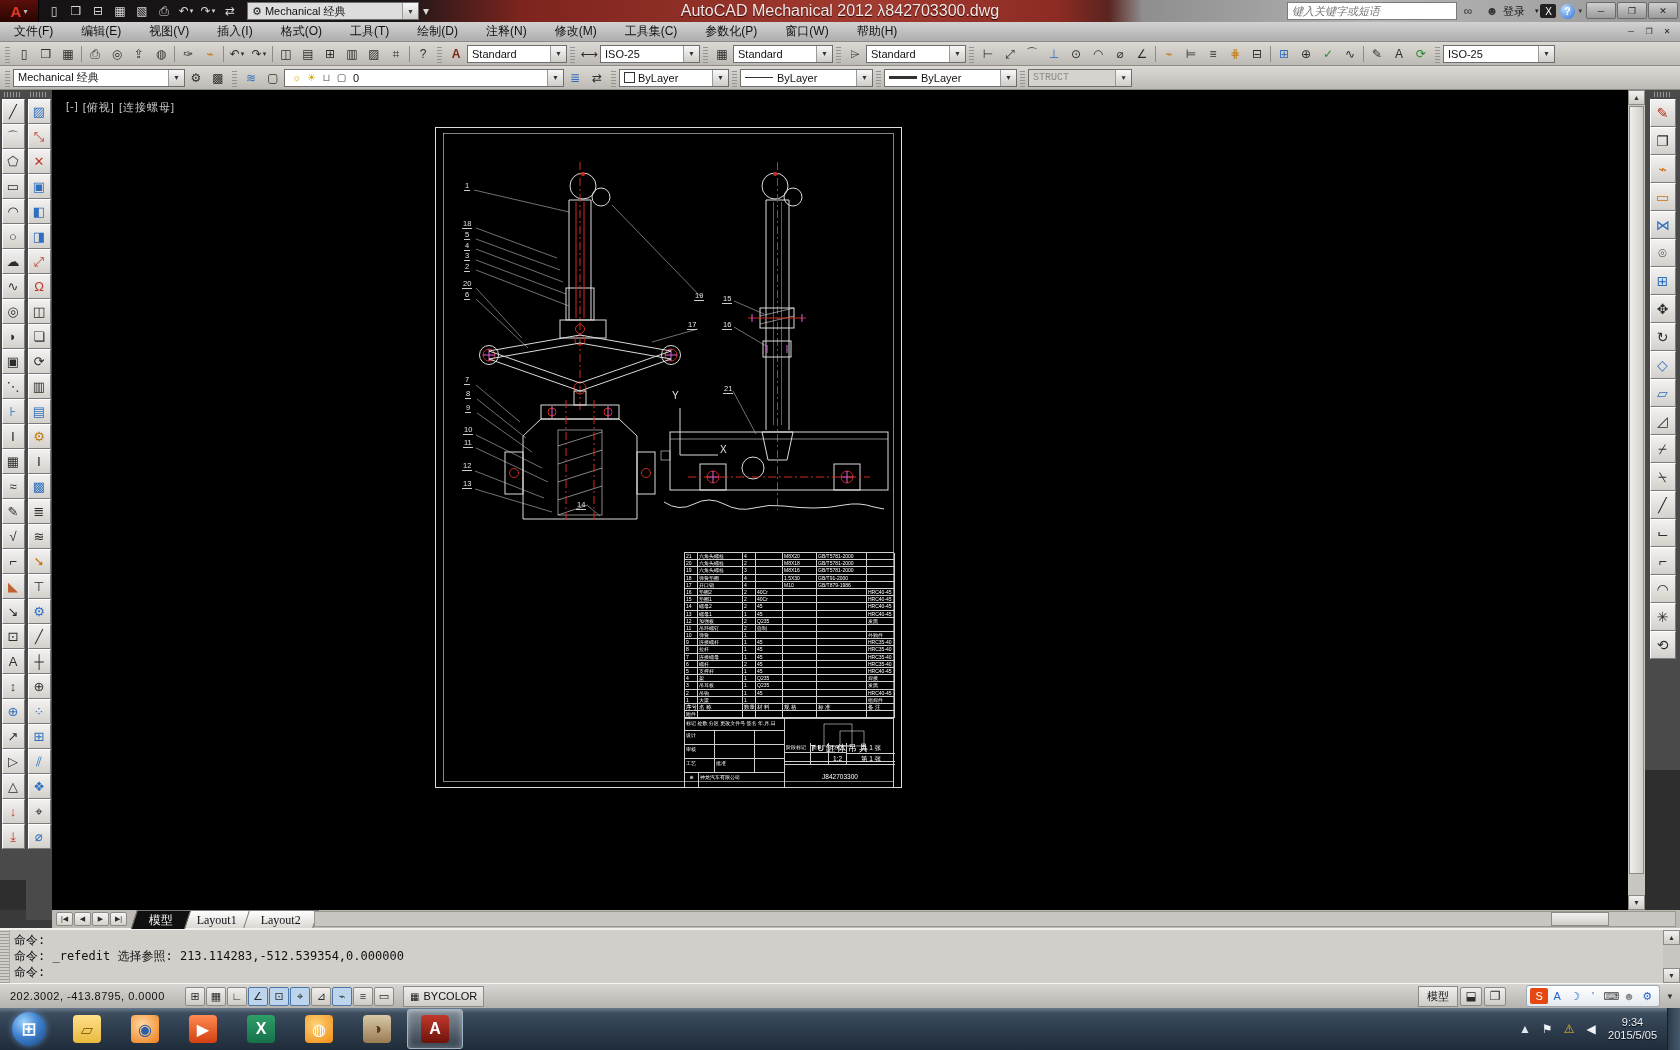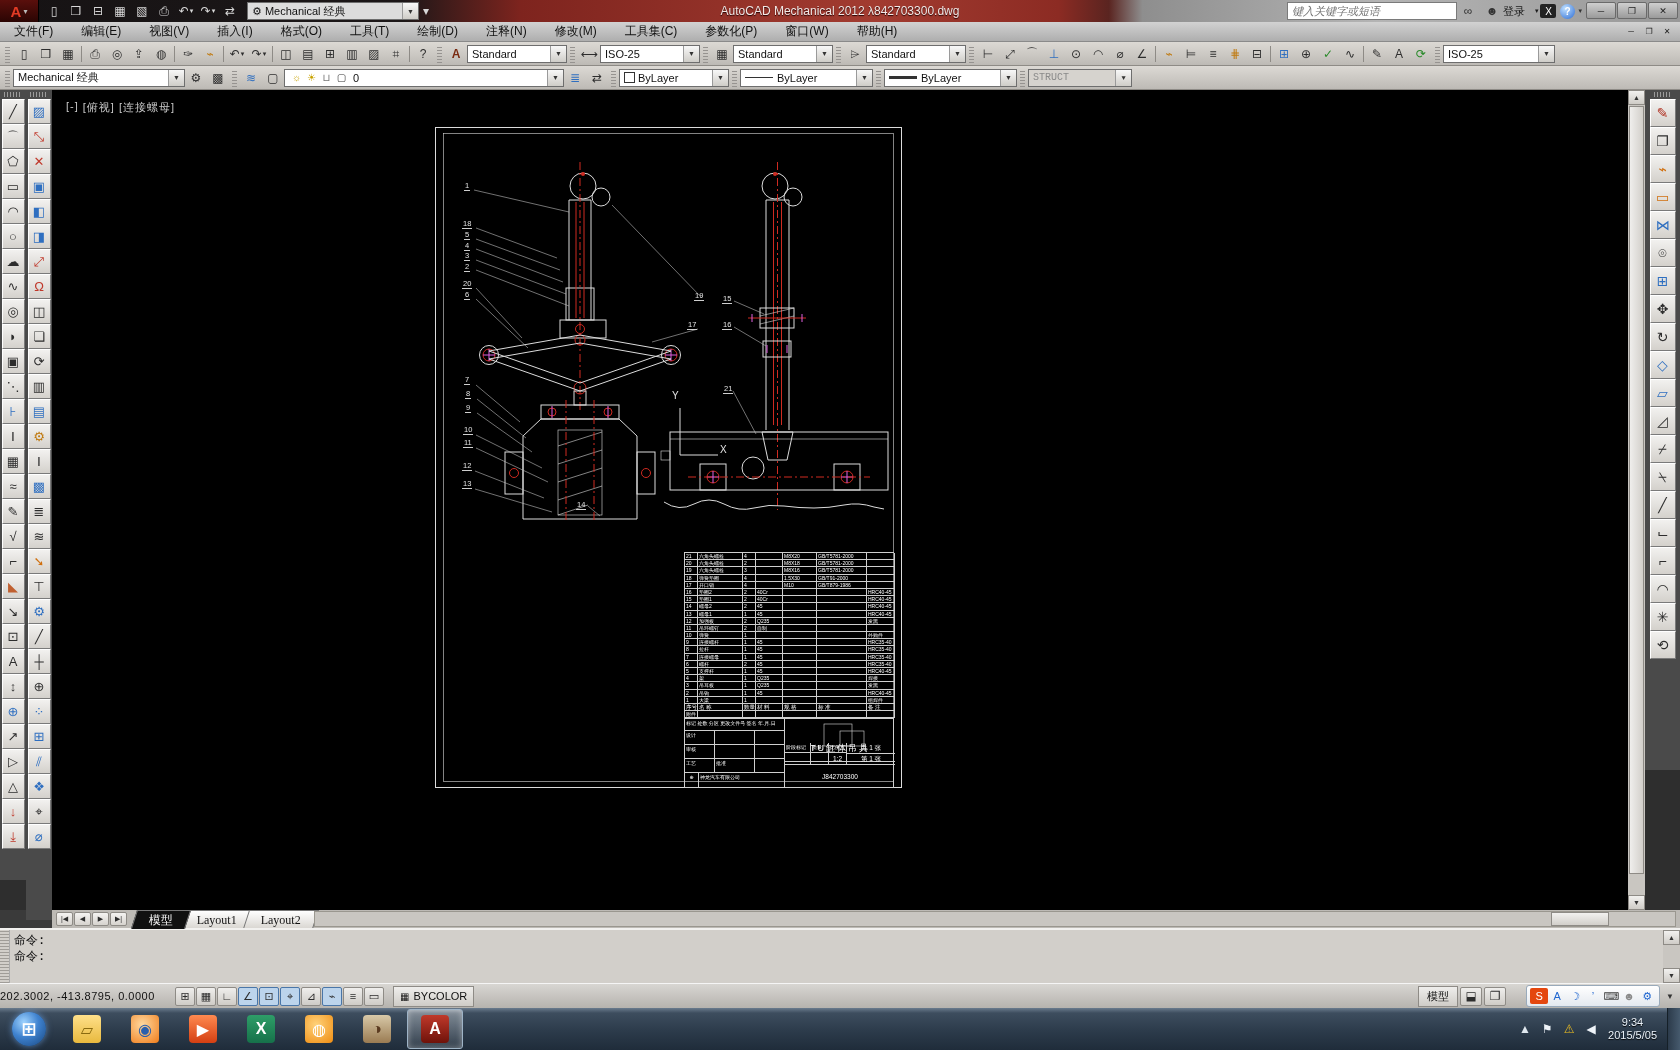--- a/index.html
+++ b/index.html
@@ -19,21 +19,21 @@
   .tbtn .caret{font-size:7px;margin-left:1px;color:inherit;}
   .tbtn .gl{pointer-events:none;}
   i.sep{display:inline-block;width:1px;height:16px;background:#8e8b86;margin:0 2px;}
   #wscombo{margin-left:6px;}
   .combo{display:flex;align-items:center;height:18px;background:#fff;border:1px solid #6e6e6e;font-size:11px;color:#111;
     padding-left:4px;box-sizing:border-box;overflow:hidden;white-space:nowrap;}
   .combo .dd{margin-left:auto;width:15px;height:100%;background:linear-gradient(#f8f8f8,#cfcdc8);border-left:1px solid #9a9a9a;
     display:flex;align-items:center;justify-content:center;font-size:7px;color:#333;flex:0 0 auto;}
   .combo .pre{margin-right:3px;font-size:11px;}
   #title{position:absolute;left:560px;top:0;width:560px;height:22px;display:flex;align-items:center;justify-content:center;
-    color:#f3e7e5;font-size:12px;text-shadow:0 1px 1px #200;}
+    color:#f3e7e5;font-size:16px;text-shadow:0 1px 1px #200;}
   #infocenter{position:absolute;right:98px;top:1px;height:20px;display:flex;align-items:center;color:#222;}
   #search{width:160px;height:16px;border:1px solid #7a7a7a;background:#fff;font-size:11px;font-style:italic;color:#666;padding:0 4px;}
   .icbtn{width:22px;height:18px;display:flex;align-items:center;justify-content:center;font-size:12px;color:#333;}
   #signin{display:flex;align-items:center;font-size:11px;color:#1a1a1a;margin:0 2px;}
   #xchg{width:16px;height:14px;background:#222;color:#fff;font-size:10px;display:flex;align-items:center;justify-content:center;border-radius:2px;}
   #helpbtn{width:15px;height:15px;border-radius:50%;background:radial-gradient(circle at 35% 30%,#bfe0ff,#2c6cd4);color:#fff;
     font-size:10px;display:flex;align-items:center;justify-content:center;font-weight:bold;}
   #winbtns{position:absolute;right:2px;top:2px;display:flex;}
   #winbtns .tbtn{width:30px;height:17px;background:linear-gradient(#cfcfcf,#9a9a9a);border:1px solid #6a6a6a;color:#222;font-size:9px;margin-left:1px;}
   
@@ -101,21 +101,21 @@
   #hthumb{position:absolute;left:1236px;top:0;width:56px;height:12px;background:linear-gradient(#f2f1ef,#d2cfca);border:1px solid #8e8b86;}
   
   #cmdwin{position:absolute;left:0;top:928px;width:1680px;height:55px;background:#d2cfca;border-top:2px solid #f2f1ef;box-sizing:border-box;display:flex;}
   #cmdgrip{width:9px;height:100%;background:repeating-linear-gradient(0deg,#a09d98 0 1px,#d2cfca 1px 3px);flex:0 0 auto;border-right:1px solid #aaa;}
   #cmdlines{flex:1;padding:2px 4px;font-family:"DejaVu Sans Mono","Liberation Mono",monospace;font-size:12px;color:#111;}
   .cmdline{height:16px;line-height:16px;white-space:pre;}
   #cmdscroll{width:17px;background:#c9c6c1;display:flex;flex-direction:column;justify-content:space-between;flex:0 0 auto;}
   
   #statusbar{position:absolute;left:0;top:983px;width:1680px;height:25px;background:linear-gradient(#d8d6d2,#b6b3ae);
     border-top:1px solid #f5f5f5;display:flex;align-items:center;font-size:11px;color:#111;box-sizing:border-box;}
-  #coords{width:175px;letter-spacing:.5px;}
+  #coords{width:175px;padding-left:10px;letter-spacing:.5px;}
   #toggles{display:flex;}
   #toggles .tbtn{width:20px;height:19px;background:linear-gradient(#efeeec,#cfccc7);border:1px solid #8e8b86;margin-right:1px;font-size:11px;}
   #structbtn{display:flex;align-items:center;height:19px;border:1px solid #8e8b86;background:linear-gradient(#efeeec,#cfccc7);
     padding:0 6px;margin-left:8px;font-size:11px;}
   #structbtn .gl{margin-right:4px;font-size:10px;}
   #srspacer{flex:1;}
   #modelbtn{height:19px;border:1px solid #8e8b86;background:linear-gradient(#efeeec,#cfccc7);padding:0 8px;display:flex;align-items:center;}
   #statright{display:flex;align-items:center;margin-right:6px;}
   #statright .tbtn{width:22px;height:19px;background:linear-gradient(#efeeec,#cfccc7);border:1px solid #8e8b86;margin-left:2px;}
   #ime{display:flex;align-items:center;background:linear-gradient(#ffffff,#e4e9ef);border:1px solid #9ab;border-radius:3px;
@@ -1120,20 +1120,21 @@
       </div>
     <div id="htrack">
       <div id="hthumb"></div>
     </div>
   </div>
 
   <div id="cmdwin">
     <div id="cmdgrip"></div>
     <div id="cmdlines">
         <div class="cmdline">命令:</div>
+        <div class="cmdline">命令: _refedit 选择参照: 213.114283,-512.539354,0.000000</div>
         <div class="cmdline">命令:</div>
       </div>
     <div id="cmdscroll">
       <div class="sbtn">▲</div>
       <div class="sbtn">▼</div>
     </div>
   </div>
 
   <div id="statusbar">
     <div id="coords">202.3002, -413.8795, 0.0000</div>

